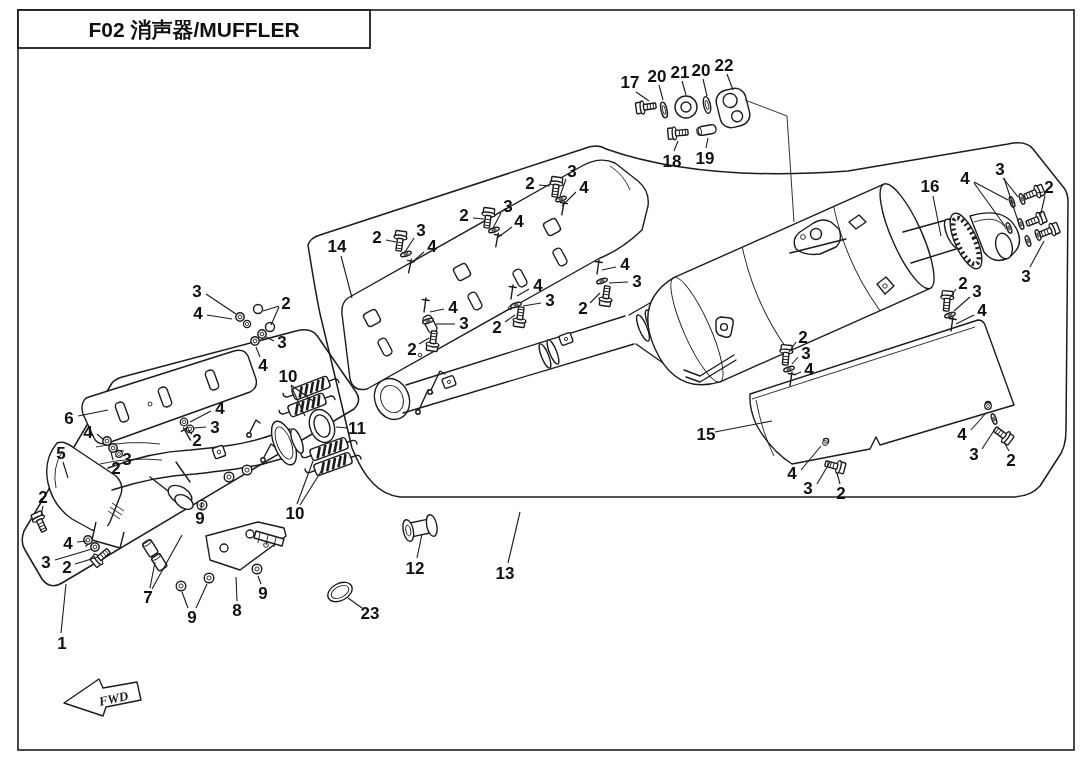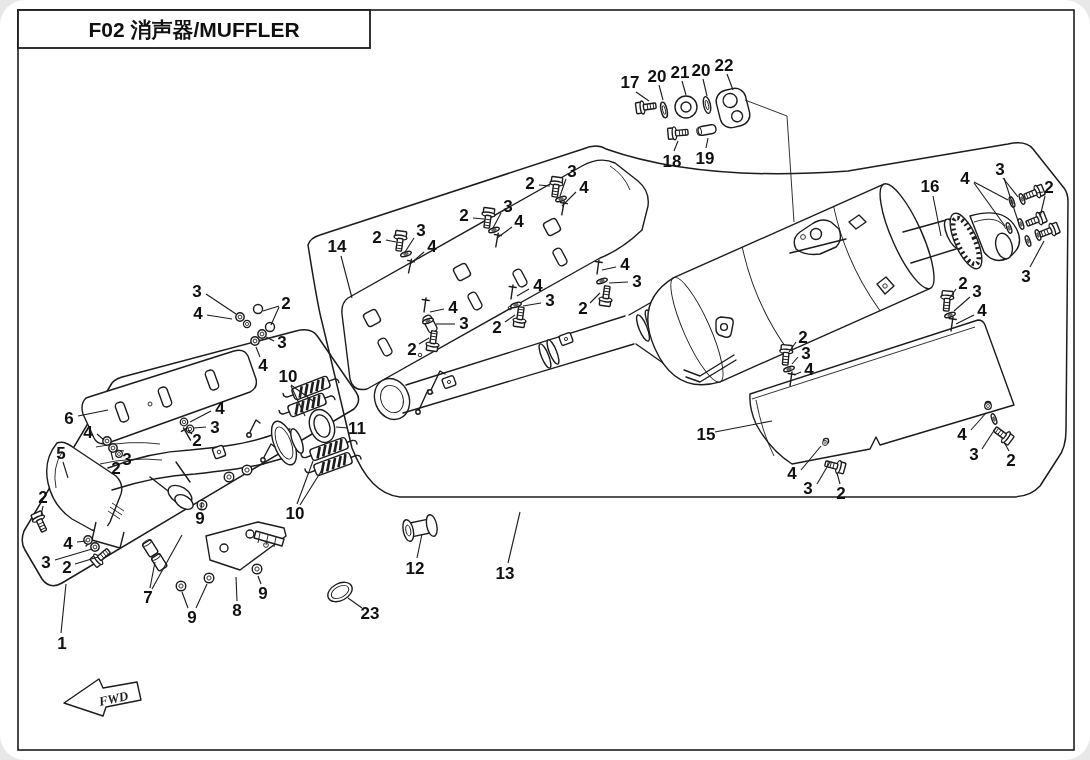--- a/index.html
+++ b/index.html
@@ -1,17 +1,17 @@
 <!DOCTYPE html>
 <html><head>
 <meta charset="utf-8">
 <style>
   html,body{margin:0;padding:0;background:#e8e8e8;}
   .page{position:relative;width:1090px;height:760px;background:#ffffff;overflow:hidden;
-        font-family:"Liberation Sans",sans-serif;border-radius:25px;}
+        font-family:"Liberation Sans",sans-serif;}
   svg{position:absolute;left:0;top:0;}
   .ln{stroke:#1c1c1c;stroke-width:1.4;fill:none;stroke-linecap:round;stroke-linejoin:round;}
   .lnf{stroke:#1c1c1c;stroke-width:1.4;fill:#ffffff;stroke-linejoin:round;}
   .thin{stroke:#1c1c1c;stroke-width:0.9;fill:none;}
   .blob{stroke:#1c1c1c;stroke-width:1.5;fill:none;stroke-linejoin:round;}
   .leader{stroke:#1c1c1c;stroke-width:1.1;fill:none;}
   .callout{font:700 17px "Liberation Sans",sans-serif;text-anchor:middle;fill:#101010;}
   .title-text{font:700 21px "Liberation Sans",sans-serif;text-anchor:middle;fill:#101010;}
   .fwd-text{font:700 italic 13px "Liberation Serif",serif;fill:#1c1c1c;}
   .hatch{stroke:#1c1c1c;stroke-width:2.6;}

